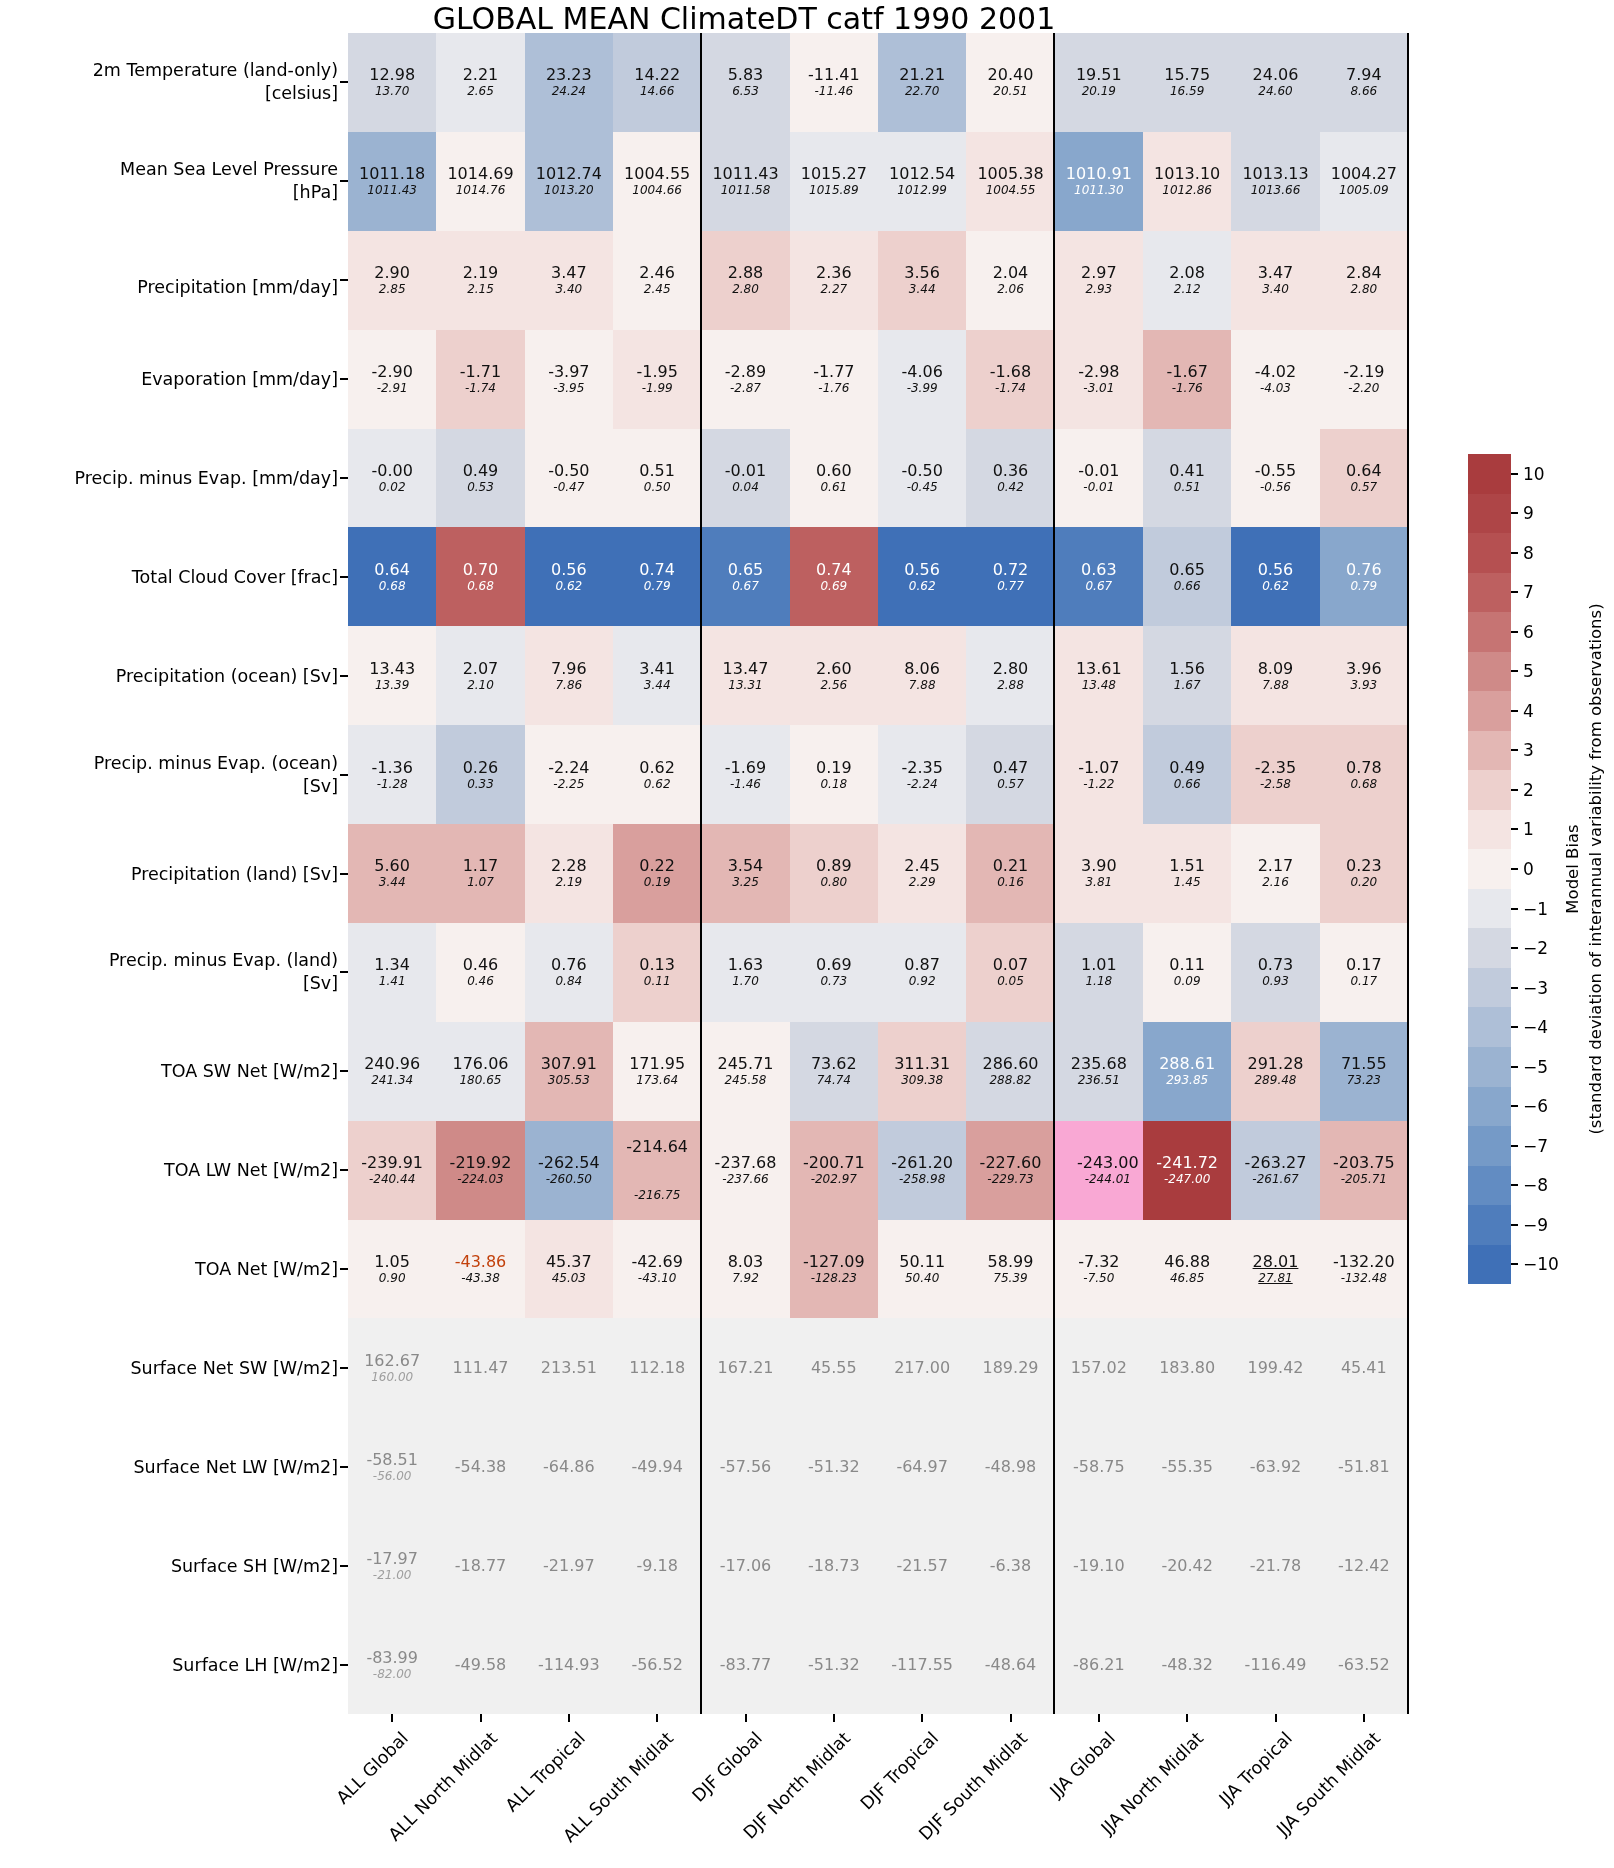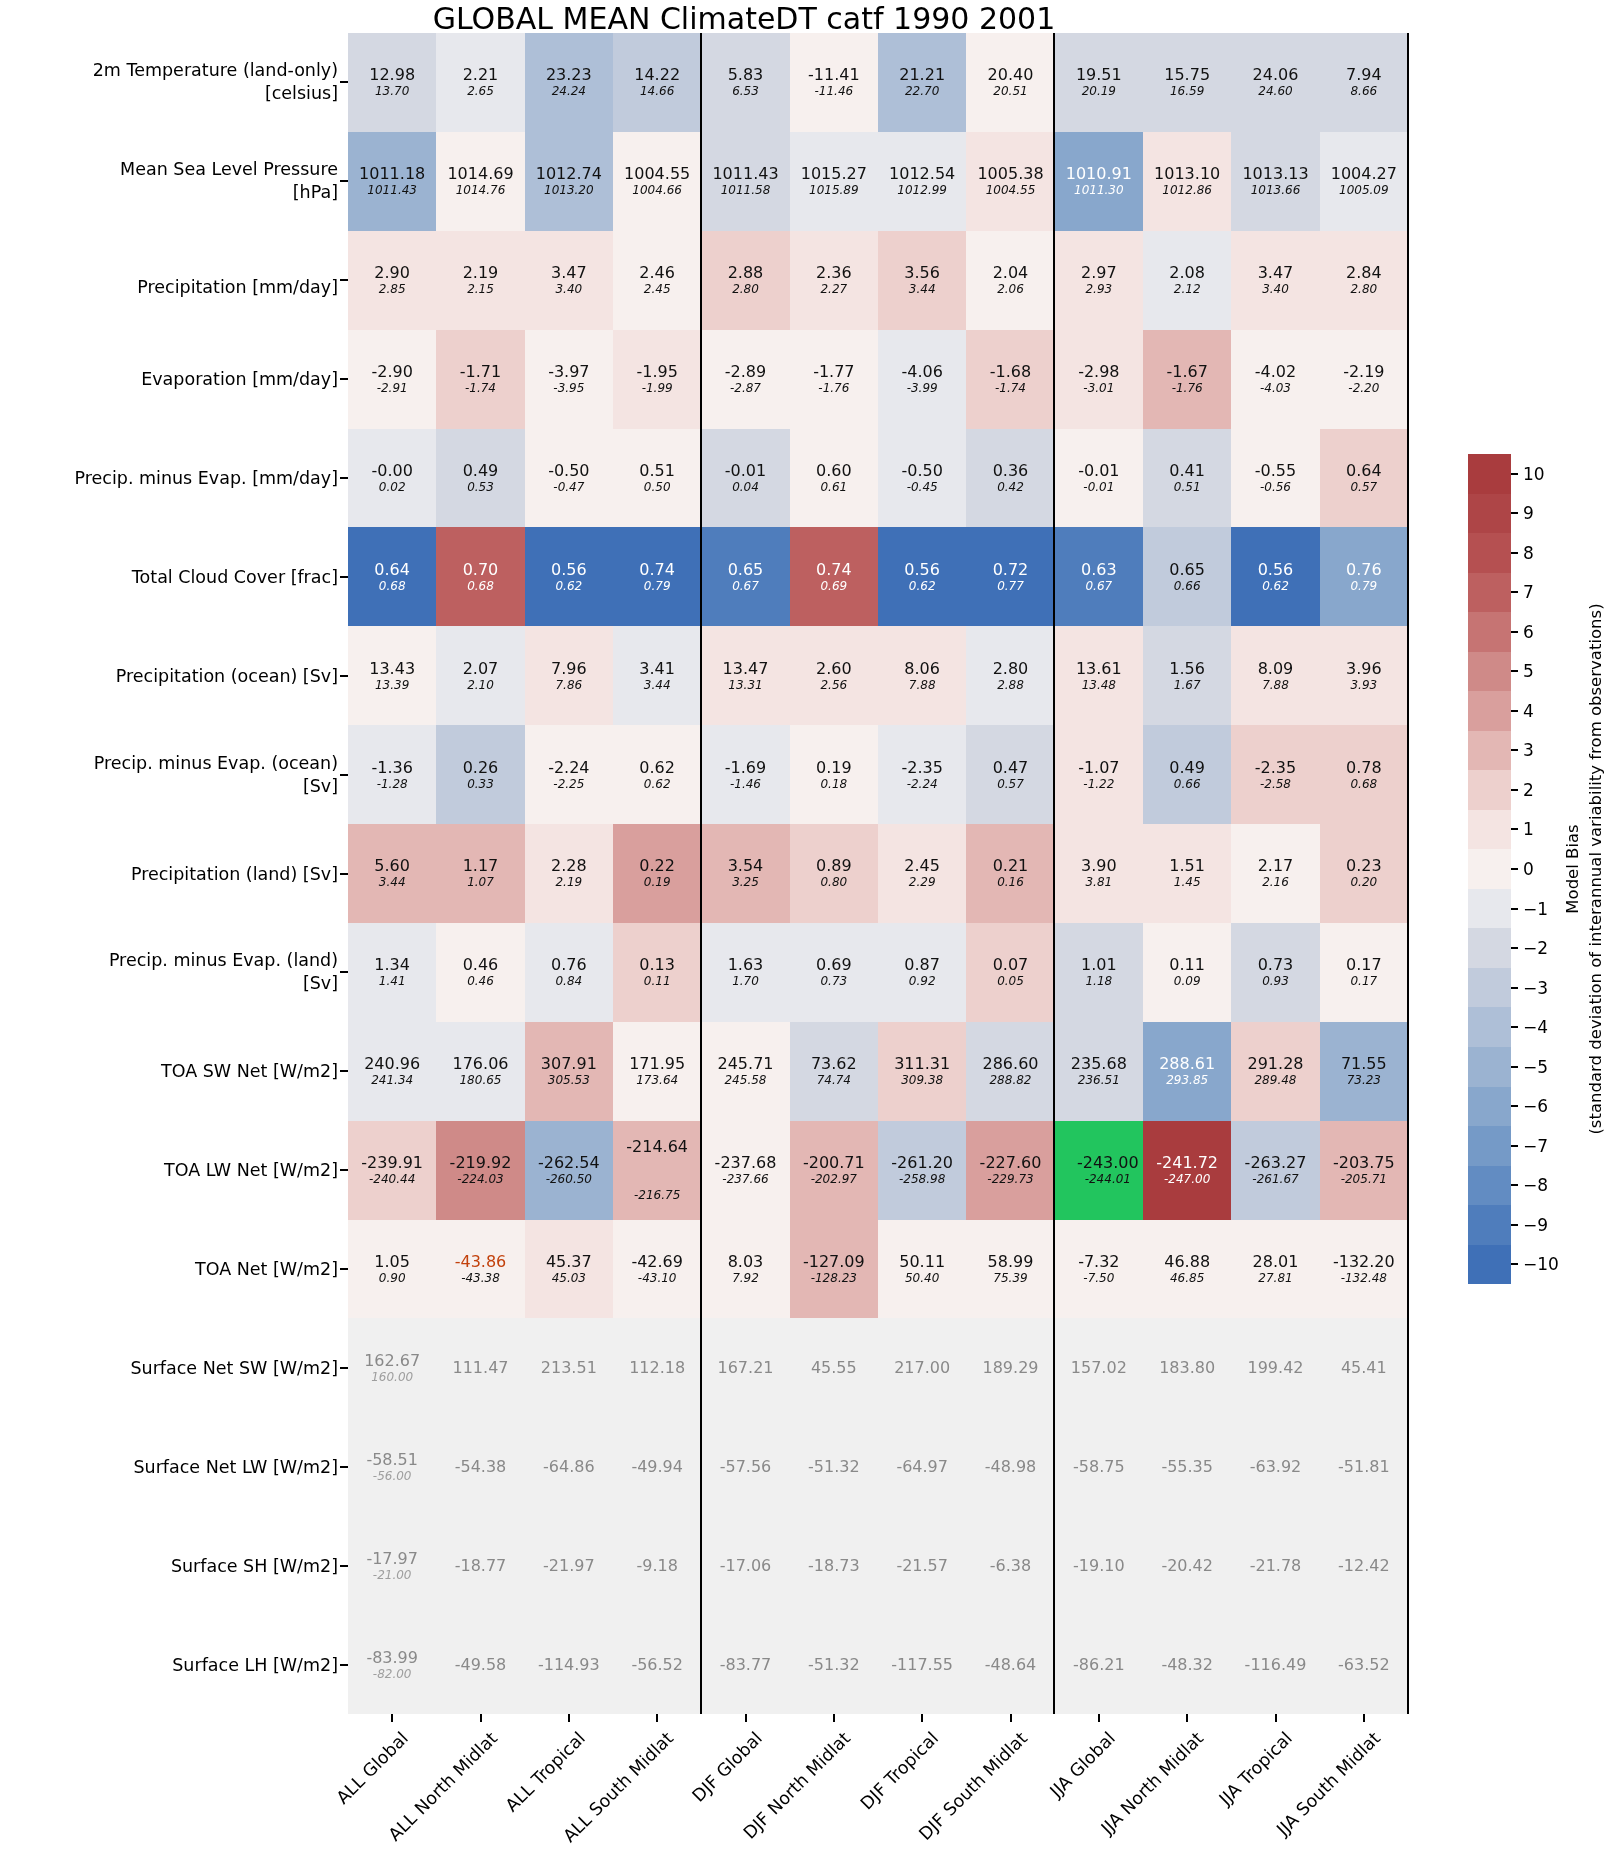--- a/index.html
+++ b/index.html
@@ -589,21 +589,21 @@
         <div class="co" style="color: rgb(17, 17, 17);">-202.97</div>
       </div>
       <div class="cell" style="background: rgb(193, 203, 220);">
         <div class="cv" style="color: rgb(17, 17, 17);">-261.20</div>
         <div class="co" style="color: rgb(17, 17, 17);">-258.98</div>
       </div>
       <div class="cell" style="background: rgb(217, 159, 157);">
         <div class="cv" style="color: rgb(17, 17, 17);">-227.60</div>
         <div class="co" style="color: rgb(17, 17, 17);">-229.73</div>
       </div>
-      <div class="cell" style="background: #22c55e; padding-left: 18px;">
+      <div class="cell" style="background: #f9a8d4; padding-left: 18px;">
         <div class="cv" style="color: rgb(17, 17, 17);">-243.00</div>
         <div class="co" style="color: rgb(17, 17, 17);">-244.01</div>
       </div>
       <div class="cell" style="background: rgb(169, 60, 62);">
         <div class="cv" style="color: rgb(255, 255, 255);">-241.72</div>
         <div class="co" style="color: rgb(255, 255, 255);">-247.00</div>
       </div>
       <div class="cell" style="background: rgb(193, 203, 220);">
         <div class="cv" style="color: rgb(17, 17, 17);">-263.27</div>
         <div class="co" style="color: rgb(17, 17, 17);">-261.67</div>
@@ -645,21 +645,21 @@
         <div class="co" style="color: rgb(17, 17, 17);">75.39</div>
       </div>
       <div class="cell" style="background: rgb(247, 240, 238);">
         <div class="cv" style="color: rgb(17, 17, 17);">-7.32</div>
         <div class="co" style="color: rgb(17, 17, 17);">-7.50</div>
       </div>
       <div class="cell" style="background: rgb(247, 240, 238);">
         <div class="cv" style="color: rgb(17, 17, 17);">46.88</div>
         <div class="co" style="color: rgb(17, 17, 17);">46.85</div>
       </div>
-      <div class="cell" style="background: rgb(247, 240, 238);">
+      <div class="cell" style="background: rgb(247, 240, 238); text-decoration: underline;">
         <div class="cv" style="color: rgb(17, 17, 17);">28.01</div>
         <div class="co" style="color: rgb(17, 17, 17);">27.81</div>
       </div>
       <div class="cell" style="background: rgb(247, 240, 238);">
         <div class="cv" style="color: rgb(17, 17, 17);">-132.20</div>
         <div class="co" style="color: rgb(17, 17, 17);">-132.48</div>
       </div>
       <div class="cell" style="background: rgb(240, 240, 240);">
         <div class="cv" style="color: rgb(137, 137, 137);">162.67</div>
         <div class="co" style="color: rgb(158, 158, 158);">160.00</div>

